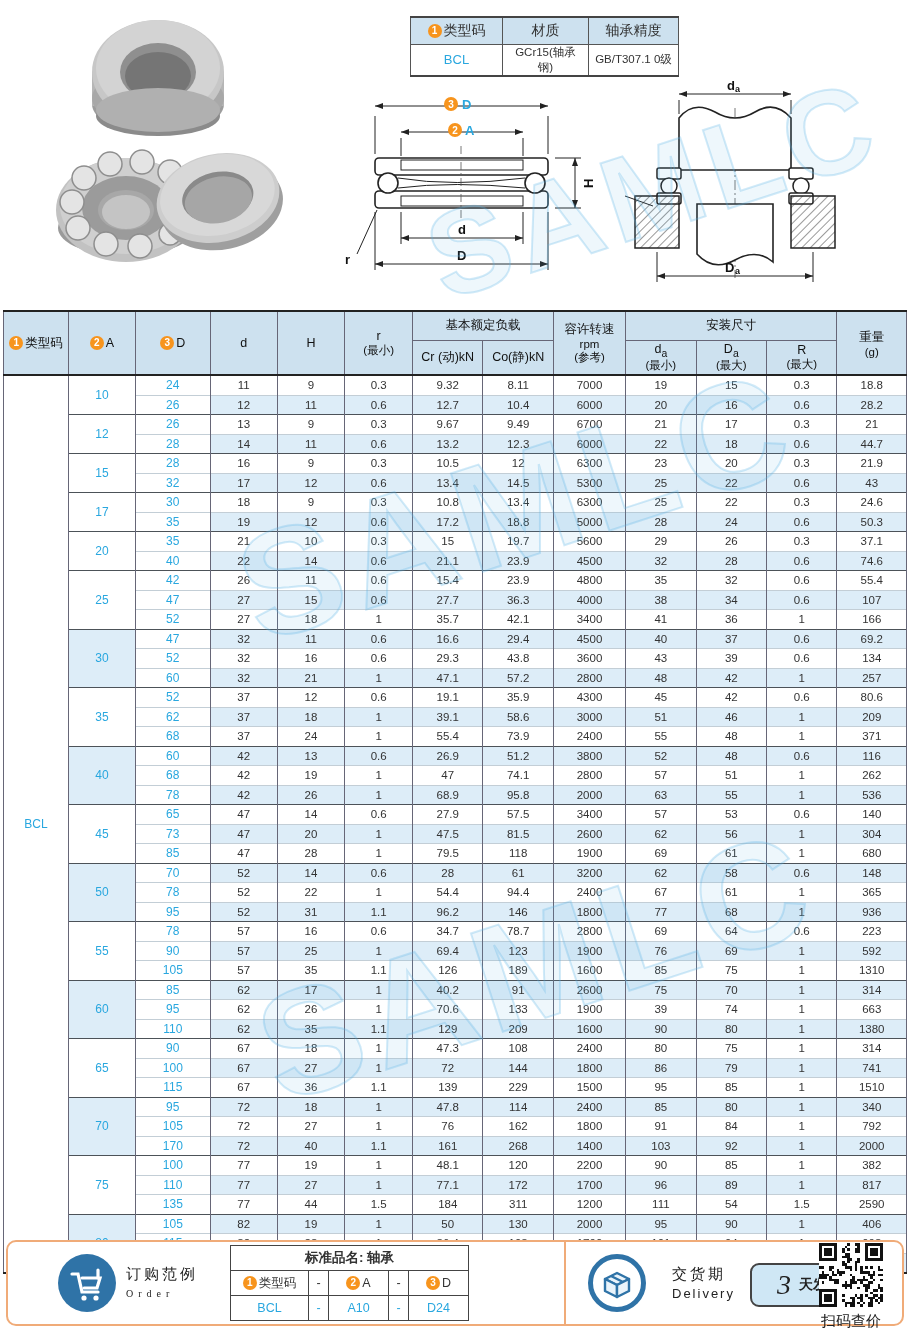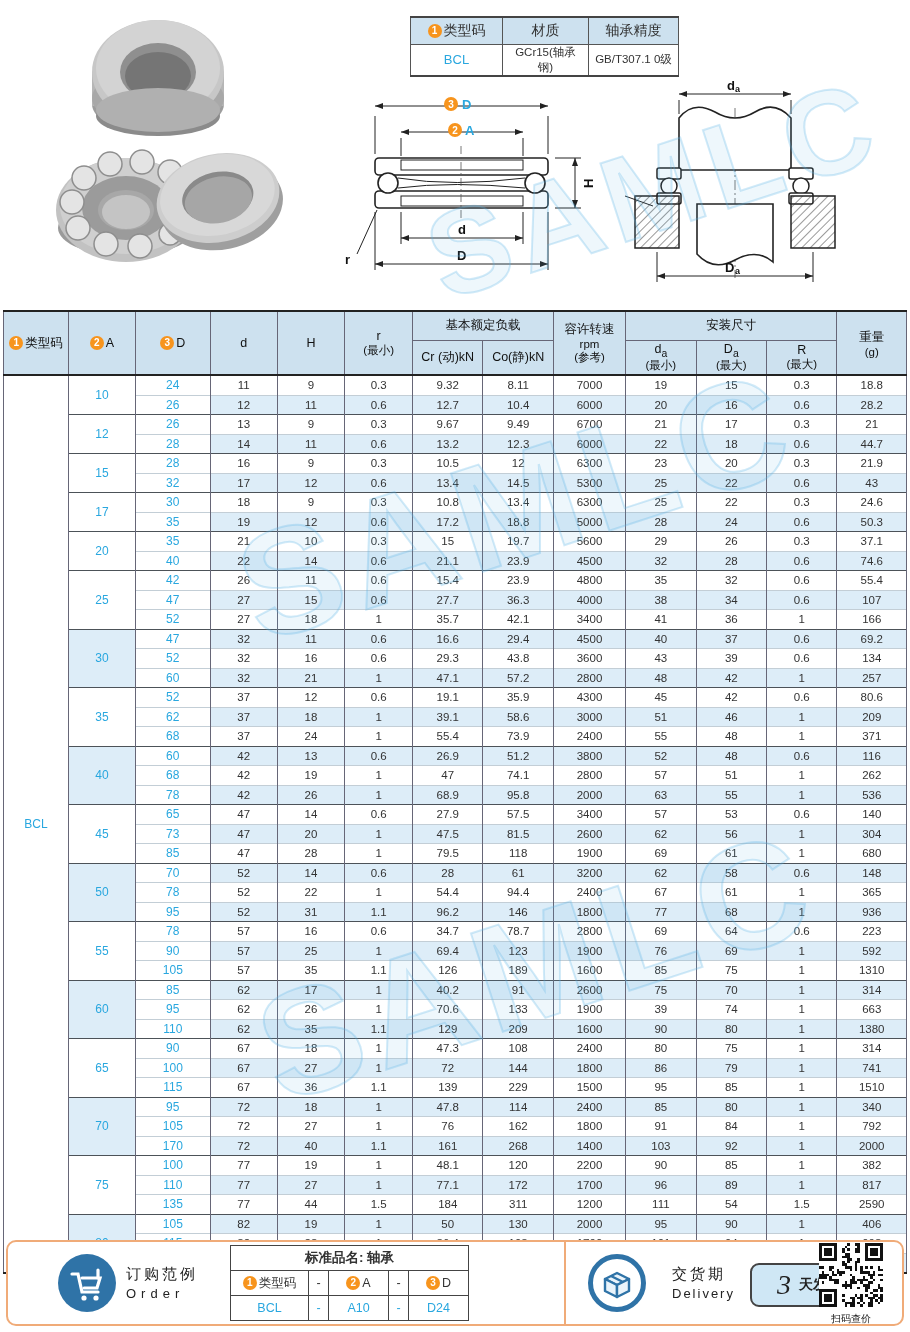--- a/index.html
+++ b/index.html
@@ -65,36 +65,36 @@
 
   
   .footer { position:absolute; left:6px; top:1240px; width:898px; height:86px;
             border:2px solid #f0ab78; border-radius:10px; background:#fff; z-index:6; }
   .f-divider { position:absolute; left:556px; top:0; width:2px; height:82px; background:#f0ab78; }
   .icon-circle { position:absolute; width:58px; height:58px; border-radius:50%; top:12px; }
   .cart-circle { left:50px; background:#2f73a7; }
   .deliv-circle { left:580px; background:#fff; border:5px solid #2f73a7; }
   .f-label { position:absolute; font-size:15px; color:#222; line-height:20px; }
   .order-label { left:118px; top:22px; letter-spacing:3px; }
-  .order-label .en { font-size:13px; letter-spacing:5px; }
+  .order-label .en { font-size:10px; letter-spacing:5px;font-family:Liberation Serif, serif; }
   .deliv-label { left:644px; top:22px; letter-spacing:3px;margin-left:20px; }
   .deliv-label .en { font-size:13px; letter-spacing:2px; }
 
   .order-table { position:absolute; left:222px; top:3px; border-collapse:collapse; }
   .order-table th, .order-table td { border:1px solid #444; text-align:center; font-weight:normal; }
   .order-table th { font-size:13.5px; height:25px; font-weight:bold; }
   .order-table td { font-size:12.5px; height:25px; }
   .ot-c1{width:78px} .ot-dash{width:20px} .ot-c2{width:60px} .ot-c3{width:60px}
 
   .ship-box { position:absolute; left:742px; top:21px; width:118px; height:44px;
               background:#cfe7f5; border:2px solid #444; border-radius:9px;
               display:flex; align-items:center; justify-content:center; gap:8px; }
   .ship-days { font-family:"Liberation Serif", serif; font-style:italic; font-size:28px; color:#222; }
   .ship-txt { font-size:14px; color:#222; font-weight:bold; }
-  .qr-label { font-size:10px; margin-top:1px; color:#222; }
+  .qr-label { font-size:15px; margin-top:1px; color:#222; }
 
   
   .qr-abs { position:absolute; left:812px; top:1243px; width:78px; text-align:center; z-index:7; }
 </style>
 </head>
 <body>
 
 <div class="page">
 
   <div class="wm wm1">SAMLC</div>

